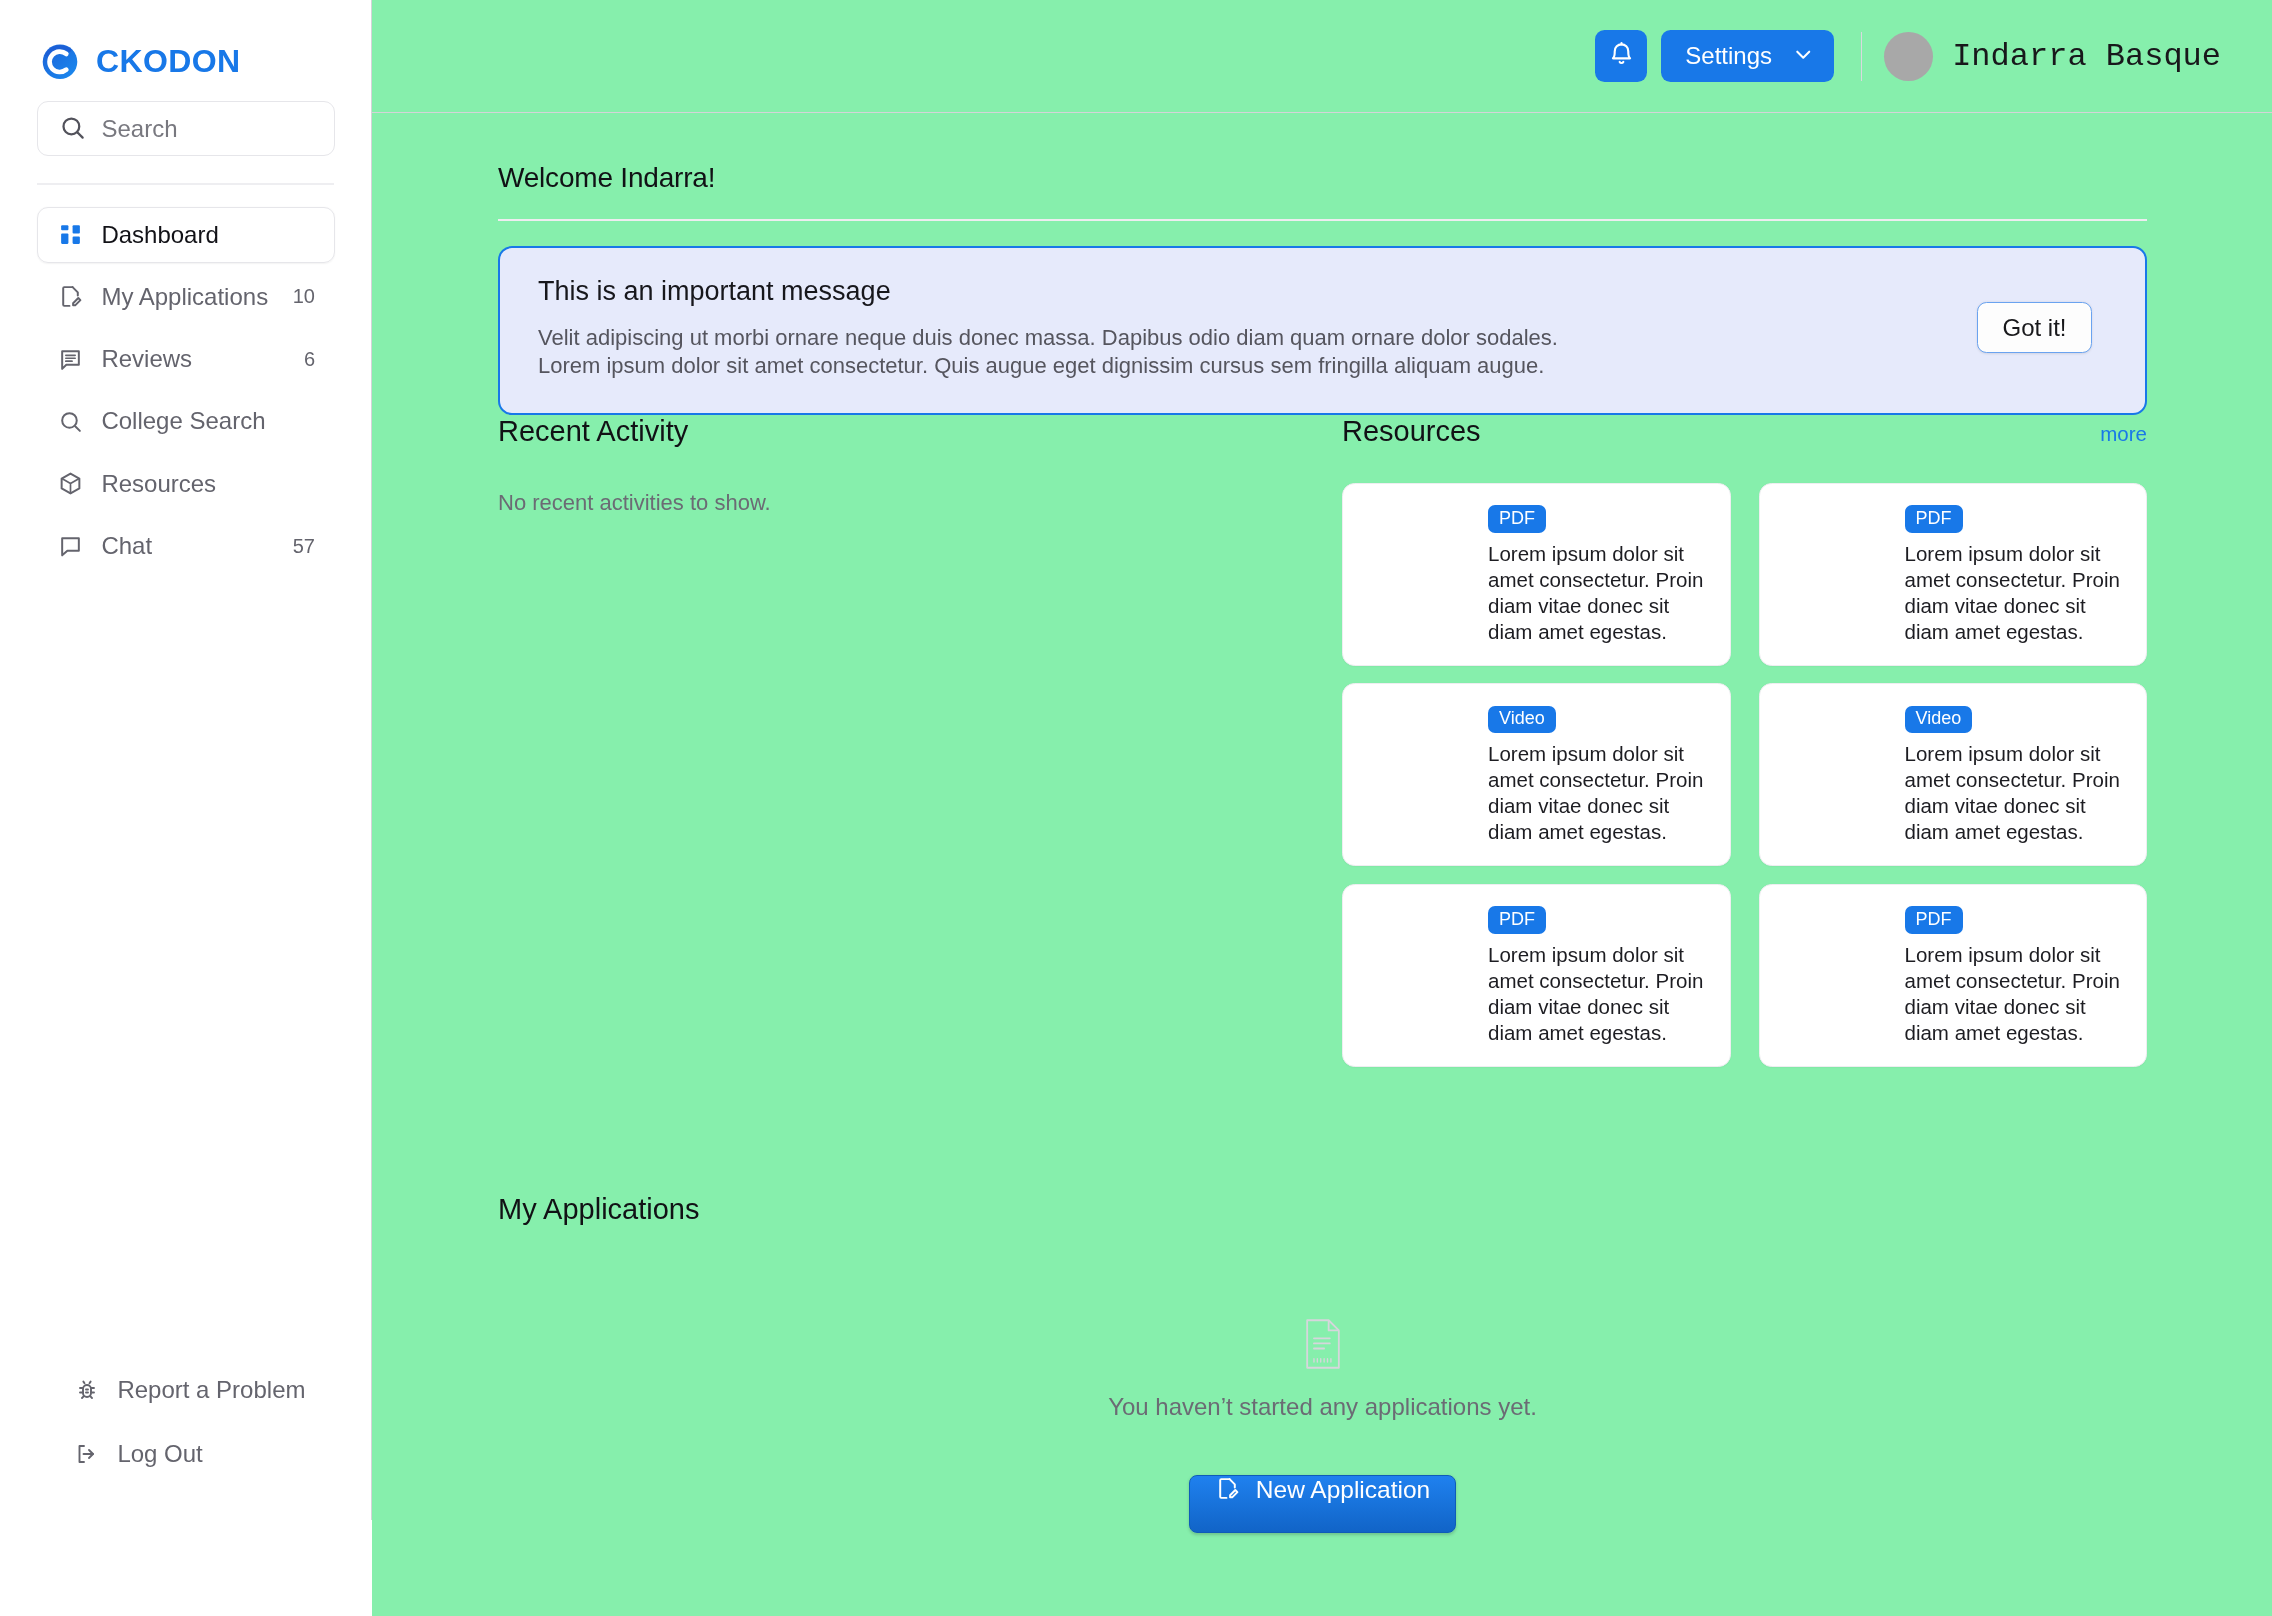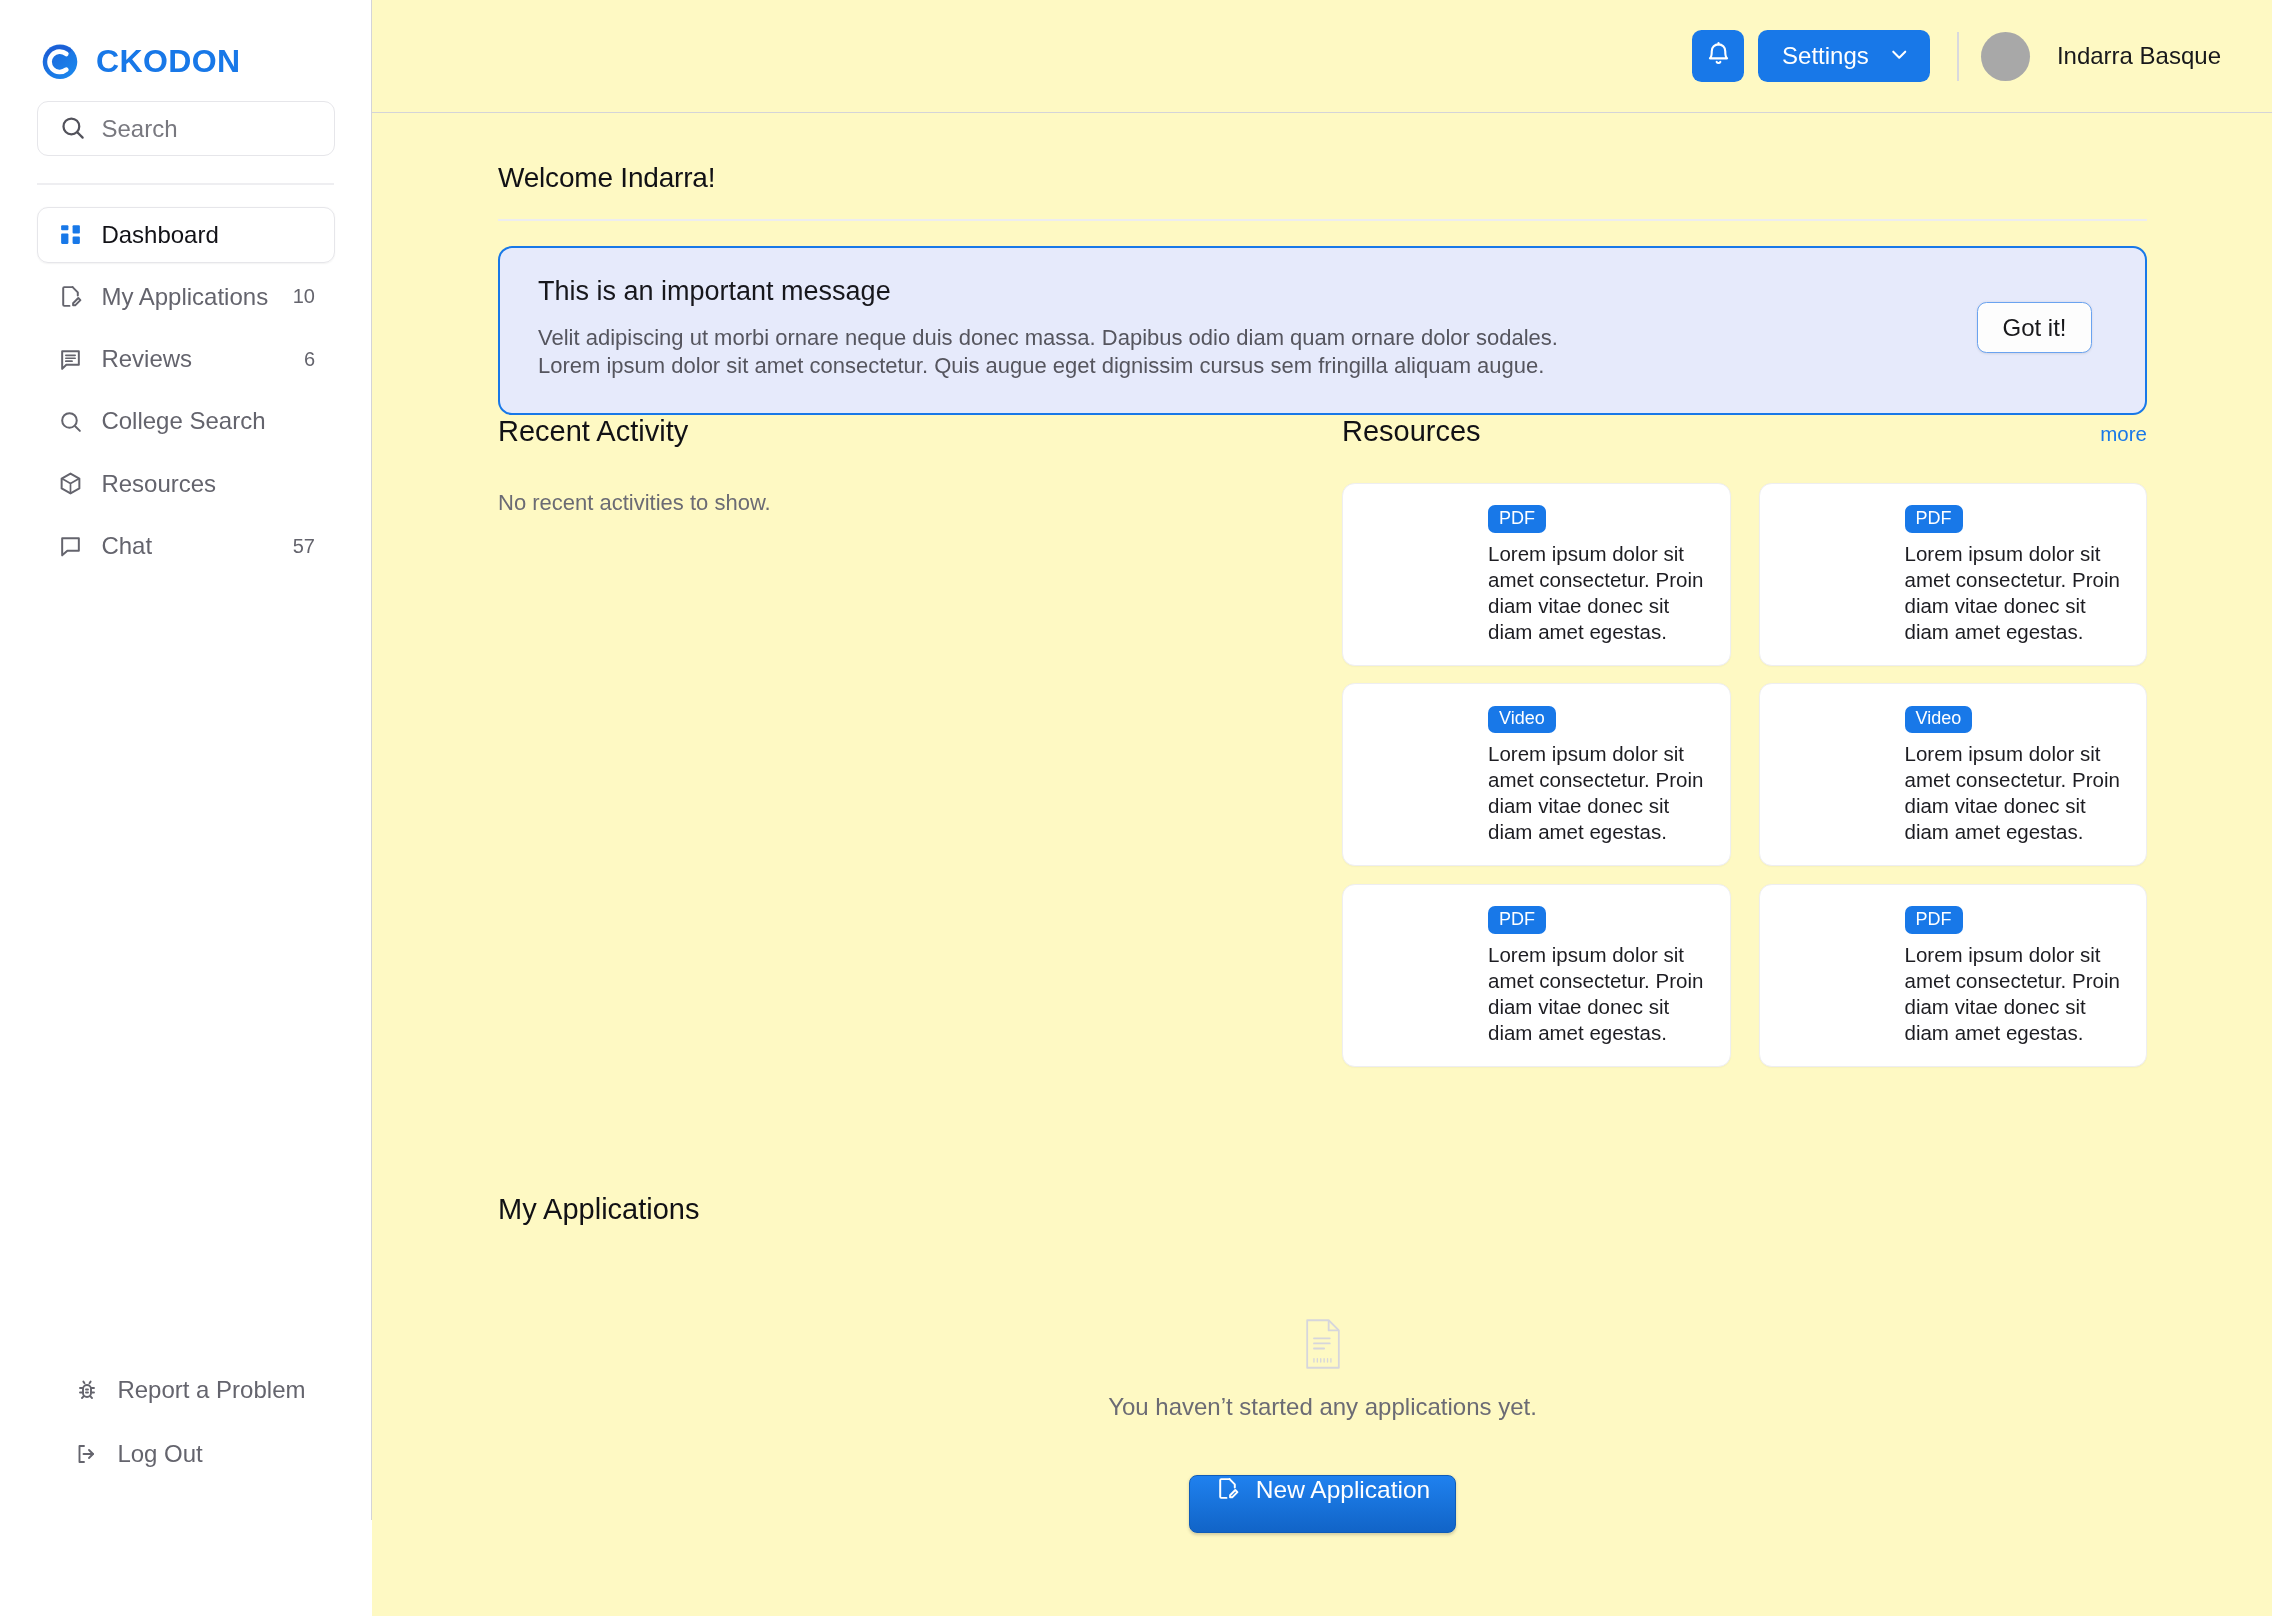--- a/index.html
+++ b/index.html
@@ -65,21 +65,21 @@
 
   .sidebar-bottom {
     position: absolute; bottom: 0; left: 16px; right: 0;
     padding: 0 36px 38px 37px;
     display: flex; flex-direction: column; gap: 8px;
   }
 
   
   .main {
     flex: 1; height: 1616px; display: flex; flex-direction: column;
-    min-width: 0; background: #fef9c3;
+    min-width: 0; background: #86efac;
   }
   .topbar {
     height: 113px; flex: 0 0 113px;
     border-bottom: 1.6px solid #d4d4d8;
     display: flex; align-items: center; justify-content: flex-end;
     padding-right: 52px; gap: 0;
   }
   .bell-btn {
     width: 52px; height: 52px; border-radius: 9.5px;
     background: #1878e8; border: none; cursor: pointer;
@@ -93,21 +93,21 @@
     padding: 0 20.5px 0 24px;
     font-size: 24px; font-family: "Liberation Sans", sans-serif;
   }
   .topbar-sep {
     width: 1.6px; height: 49px; background: #d9d9de; margin: 0 22px 0 27px;
   }
   .avatar {
     width: 49px; height: 49px; border-radius: 50%;
     overflow: hidden; flex: 0 0 49px; background: #a8a8a8;
   }
-  .user-name { font-size: 24px; color: #18181b; margin-left: 27px; }
+  .user-name { font-size: 32px; color: #18181b; margin-left: 19px; font-family: Liberation Mono, monospace; }
 
   .content {
     flex: 1; overflow: hidden; padding: 0 126px 0 126px;
   }
   .page-title {
     font-size: 28px; color: #111115; font-weight: 400;
     padding-top: 49px; letter-spacing: -0.2px;
   }
   .title-rule { height: 1.6px; background: #ededf0; margin-top: 25px; }
 

